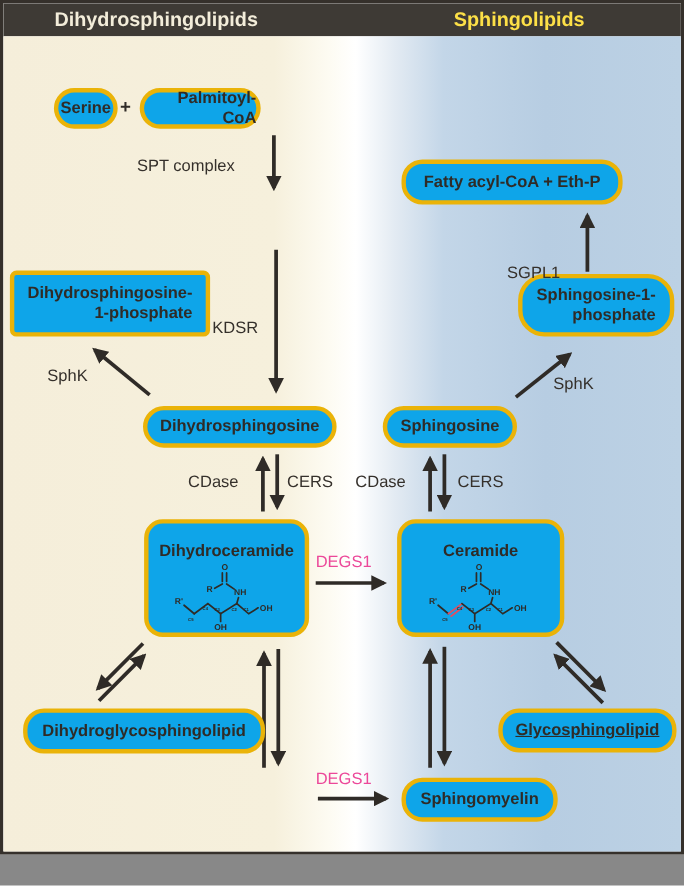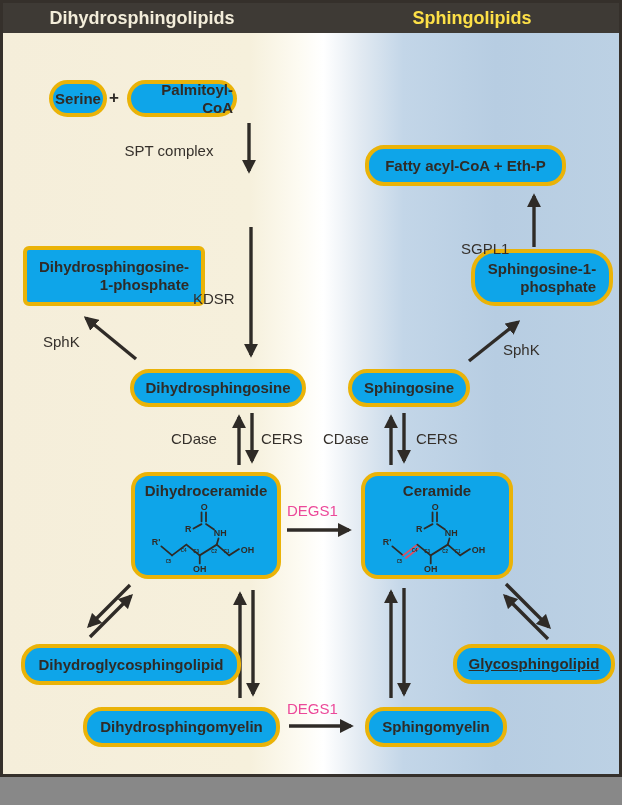--- a/index.html
+++ b/index.html
@@ -19,21 +19,21 @@
     background:linear-gradient(90deg,#f5eeda 0%,#f6f0dc 40%,#fdfbf2 48%,#ffffff 52%,#e2eaf2 58%,#c3d6e8 65%,#b7cde2 80%,#bcd1e4 100%);
   }
   #arrow-layer{position:absolute;left:0;top:0;width:622px;height:805px;pointer-events:none;}
   .node{
     position:absolute;box-sizing:border-box;background:#0ea5e9;
     border:4px solid #eab308;border-radius:19px;color:#2f2b27;
     display:flex;align-items:center;justify-content:center;
     font-weight:bold;font-size:15px;text-align:right;line-height:18px;
   }
   .node-struct{flex-direction:column;justify-content:flex-start;border-radius:17px;}
-  .node-struct .node-title{padding-top:6px;}
+  .node-struct .node-title{padding-top:16px;}
   .enz{
     position:absolute;font-weight:normal;font-size:15px;color:#35302b;
     text-align:center;white-space:nowrap;
   }
   .enz.red{color:#ec4899;}
   .plus{position:absolute;font-weight:bold;font-size:17px;color:#2f2b27;}
   svg text{font-family:"Liberation Sans", sans-serif;font-weight:bold;fill:#2f2b27;}
   svg .bond{stroke:#2f2b27;stroke-width:2;fill:none;stroke-linecap:round;}
   svg .redbond{stroke:#e14f62;stroke-width:2;fill:none;stroke-linecap:round;}
   svg .clabel{font-size:5px;font-weight:bold;}
@@ -80,21 +80,21 @@
       <line x1="87" y1="634" x2="128" y2="593" marker-end="url(#ah)"></line>
       <line x1="503" y1="581" x2="546" y2="624" marker-end="url(#ah)"></line>
       <line x1="545" y1="636" x2="502" y2="593" marker-end="url(#ah)"></line>
     </g>
   </svg>
 
   <div class="node" style="left:46px;top:77px;width:58px;height:37px;">Serine</div>
   <div class="plus" style="left:106px;top:85px;">+</div>
   <div class="node" style="left:124px;top:77px;width:110px;height:37px;">Palmitoyl-CoA</div>
 
-  <div class="node" style="left:20px;top:243px;width:182px;height:60px;border-radius:6px;">
+  <div class="node" style="left:6px;top:243px;width:182px;height:60px;border-radius:6px;">
     <span>
       <span>Dihydrosphingosine-</span><br>
       <span>1-phosphate</span>
     </span>
   </div>
 
   <div class="node" style="left:127px;top:366px;width:176px;height:38px;">Dihydrosphingosine</div>
   <div class="node" style="left:345px;top:366px;width:122px;height:38px;">Sphingosine</div>
 
   <div class="node" style="left:468px;top:246px;width:142px;height:57px;border-radius:24px;">
@@ -152,21 +152,20 @@
       <text class="atom" x="65" y="81" text-anchor="middle">OH</text>
       <text class="clabel" x="30" y="70" text-anchor="middle">C5</text>
       <text class="clabel" x="47" y="58" text-anchor="middle">C4</text>
       <text class="clabel" x="61" y="59" text-anchor="middle">C3</text>
       <text class="clabel" x="81" y="59" text-anchor="middle">C2</text>
       <text class="clabel" x="95" y="59" text-anchor="middle">C1</text>
     </svg>
   </div>
 
   <div class="node" style="left:18px;top:641px;width:220px;height:41px;">Dihydroglycosphingolipid</div>
-  <div class="node" style="left:80px;top:704px;width:197px;height:40px;">Dihydrosphingomyelin</div>
   <div class="node" style="left:362px;top:704px;width:142px;height:40px;">Sphingomyelin</div>
   <div class="node" style="left:450px;top:641px;width:162px;height:40px;text-decoration:underline;">Glycosphingolipid</div>
 
   <div class="enz" style="left:110px;top:139px;width:112px;">SPT complex</div>
   <div class="enz" style="left:190px;top:287px;">KDSR</div>
   <div class="enz" style="left:40px;top:330px;">SphK</div>
   <div class="enz" style="left:168px;top:427px;">CDase</div>
   <div class="enz" style="left:258px;top:427px;">CERS</div>
   <div class="enz" style="left:320px;top:427px;">CDase</div>
   <div class="enz" style="left:413px;top:427px;">CERS</div>

